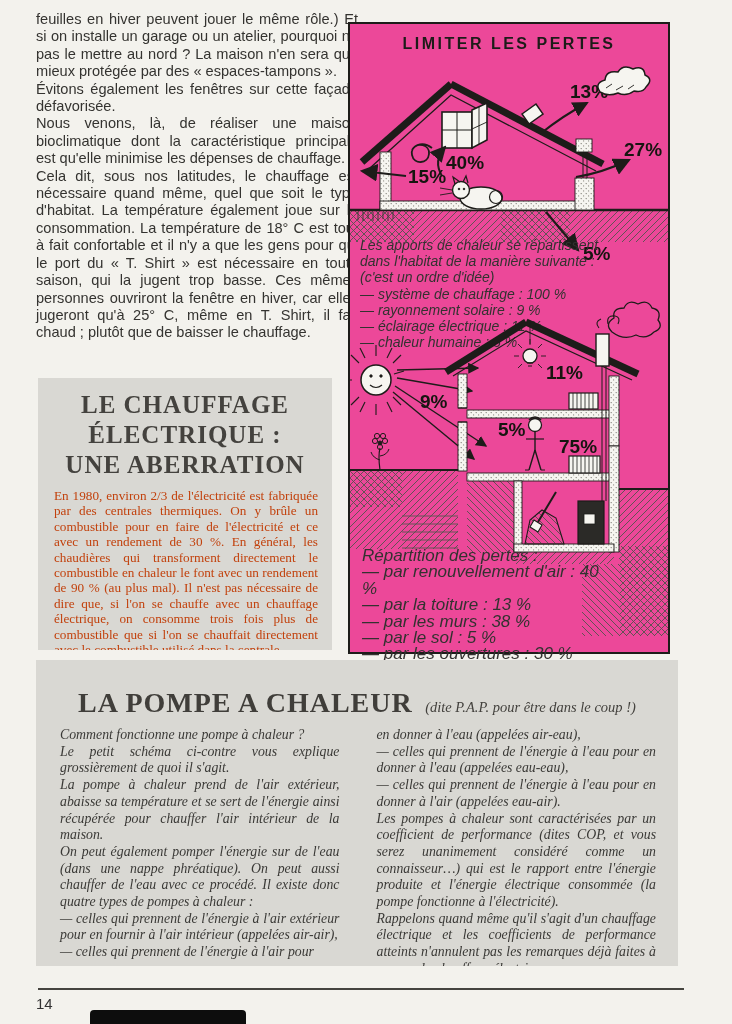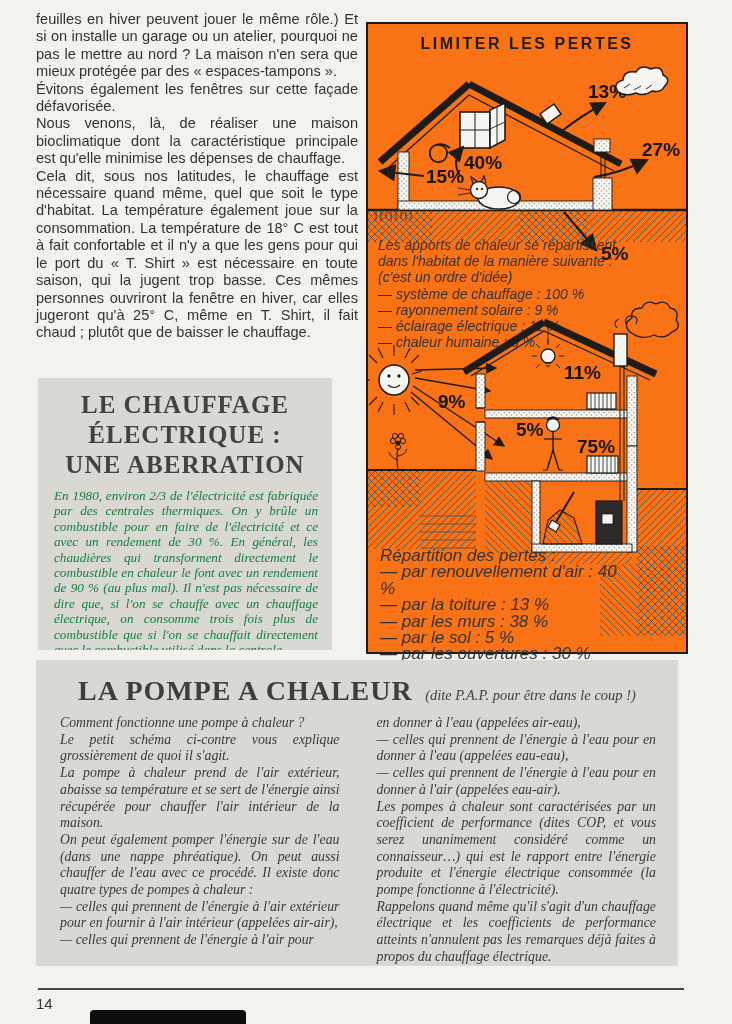--- a/index.html
+++ b/index.html
@@ -18,28 +18,28 @@
   .ab-box{
     position:absolute;left:38px;top:378px;width:294px;height:272px;
     background:#d9d8d3;overflow:hidden;
   }
   .ab-title{
     font-family:"Liberation Serif",serif;font-weight:bold;
     font-size:25px;line-height:30px;text-align:center;letter-spacing:1px;
     color:#44423e;margin:12px 6px 4px 6px;
   }
   .ab-body{
-    font-family:"Liberation Serif",serif;font-style:italic;
+    font-family:"Liberation Serif",serif;
     font-size:13.2px;line-height:15.4px;text-align:justify;
-    color:#15803d;padding:4px 14px 0 16px;
+    color:#c2410c;padding:4px 14px 0 16px;
   }
   
   .illus{
-    position:absolute;left:366px;top:22px;width:318px;height:628px;
-    border:2.5px solid #1d1c19;background:#f97316;box-sizing:content-box;text-decoration:underline;
+    position:absolute;left:348px;top:22px;width:318px;height:628px;
+    border:2.5px solid #1d1c19;background:#ec4899;box-sizing:content-box;text-decoration:underline;
   }
   .illus-title{
     position:absolute;top:11px;left:0;width:100%;text-align:center;
     font-weight:bold;font-size:16px;letter-spacing:2.5px;color:#1d1c19;
   }
   .illus svg{position:absolute;left:0;}
   .svg1{top:28px;}
   .svg2{top:272px;}
   .apports{
     position:absolute;top:213px;left:10px;width:248px;
@@ -48,21 +48,21 @@
   .apports p,.pertes p{margin:0;}
   .pertes{
     position:absolute;top:524px;left:12px;width:238px;
     font-style:italic;font-size:17px;line-height:16.4px;color:#333230;
   }
   
   .pump{
     position:absolute;left:36px;top:660px;width:642px;height:306px;
     background:#d9d8d3;overflow:hidden;
   }
-  .pump-title-row{text-align:center;margin-top:15px;white-space:nowrap;}
+  .pump-title-row{text-align:center;margin-top:27px;white-space:nowrap;}
   .pump-title{
     font-family:"Liberation Serif",serif;font-weight:bold;
     font-size:28px;letter-spacing:1px;color:#403e3a;
   }
   .pump-sub{
     font-family:"Liberation Serif",serif;font-style:italic;
     font-size:14.5px;color:#43413d;margin-left:8px;
   }
   .pump-cols{display:flex;gap:37px;padding:8px 22px 0 24px;}
   .pump-col{

